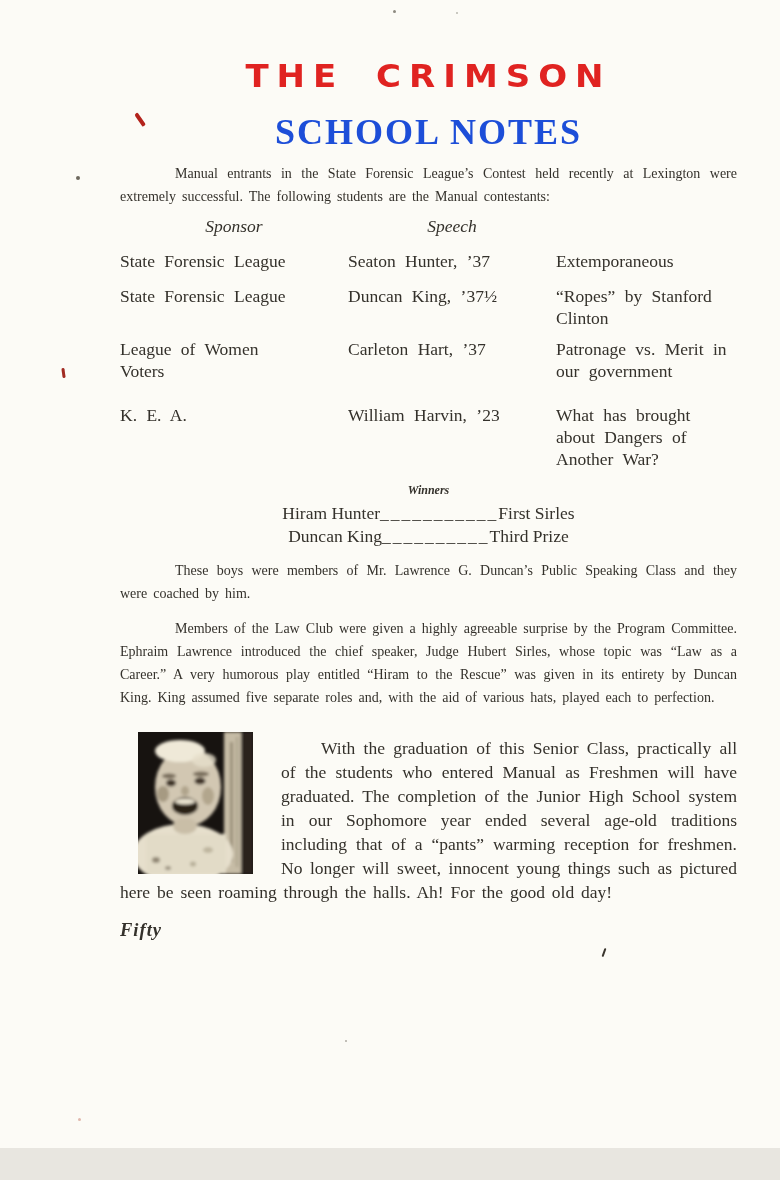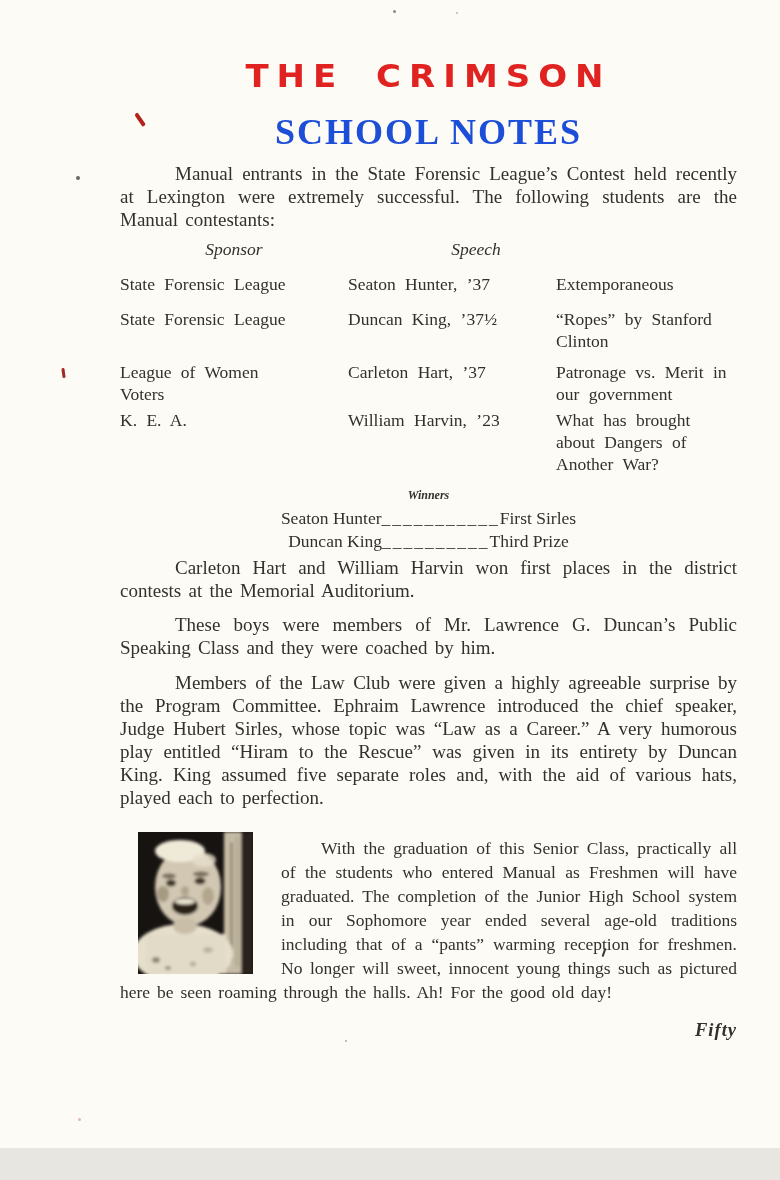--- a/index.html
+++ b/index.html
@@ -29,32 +29,32 @@
     text-align:center;
     font-weight:600;
     font-size:36px;line-height:44px;
     letter-spacing:2px;
     color:#1d4ed8;
   }
 
   
   .para{
     margin:8px 0 0 120px;width:617px;
-    font-size:19px;line-height:23px;
+    font-size:14px;line-height:23px;
     text-align:justify;
     text-indent:55px;
     word-spacing:2.5px;
   }
   .para.tight{margin-top:3px;}
   .para.sp{margin-top:11px;}
 
   
   .tbl{margin:7px 0 0 120px;width:617px;font-size:17.5px;line-height:22px;}
   .tbl-row{display:grid;grid-template-columns:228px 208px 181px;margin-top:13px;}
-  .tbl-head{margin-top:6px;gap:24px;}
+  .tbl-head{margin-top:6px;}
   .tbl-head .cell{text-align:center;font-style:italic;}
   .cell{word-spacing:5px;}
   .cell .inner{display:inline-block;}
   .cell-sponsor .inner{max-width:180px;}
   .cell-speech .inner{max-width:172px;}
 
   
   .winners{margin:9px 0 0 120px;width:617px;text-align:center;font-size:17.5px;line-height:23px;}
   .winners-heading{font-style:italic;font-weight:600;font-size:12px;}
   .winner-sep{letter-spacing:2px;}
@@ -69,21 +69,21 @@
     float:left;
     width:115px;height:142px;
     margin:-4px 28px 0 18px;
     display:block;
   }
   .photo-float svg{display:block;width:115px;height:142px;}
   .grad-text-indent{display:inline-block;width:40px;}
 
   .page-number{
     margin:16px 0 0 120px;width:617px;
-    text-align:right;
+    text-align:left;
     font-style:italic;font-weight:600;
     font-size:18.5px;letter-spacing:1px;
   }
 
   
   .artifact{position:absolute;}
   .pen-stroke{
     left:138px;top:112px;width:4px;height:15px;
     background:#b3231c;border-radius:3px 2px 2px 1px;
     transform:rotate(-35deg);
@@ -135,38 +135,37 @@
     <div class="tbl-row">
       <div class="cell cell-sponsor"><span class="inner">State Forensic League</span></div>
       <div class="cell"><span class="inner">Duncan King, ’37½</span></div>
       <div class="cell cell-speech"><span class="inner">“Ropes” by Stanford Clinton</span></div>
     </div>
     <div class="tbl-row" style="margin-top:9px;">
       <div class="cell cell-sponsor"><span class="inner">League of Women Voters</span></div>
       <div class="cell"><span class="inner">Carleton Hart, ’37</span></div>
       <div class="cell cell-speech"><span class="inner">Patronage vs. Merit in our government</span></div>
     </div>
-    <div class="tbl-row" style="margin-top:4px;">
+    <div class="tbl-row" style="margin-top:22px;">
       <div class="cell cell-sponsor"><span class="inner">K. E. A.</span></div>
       <div class="cell"><span class="inner">William Harvin, ’23</span></div>
       <div class="cell cell-speech"><span class="inner">What has brought about Dangers of Another War?</span></div>
     </div>
   </div>
 
   <div class="winners">
     <div class="winners-heading">Winners</div>
     <div class="winner-line">
-      <span>Seaton Hunter</span><span class="winner-sep">___________</span><span>First Sirles</span>
+      <span>Hiram Hunter</span><span class="winner-sep">___________</span><span>First Sirles</span>
     </div>
     <div class="winner-line">
       <span>Duncan King</span><span class="winner-sep">__________</span><span>Third Prize</span>
     </div>
   </div>
 
-  <p class="para tight">Carleton Hart and William Harvin won first places in the district contests at the Memorial Auditorium.</p>
   <p class="para sp">These boys were members of Mr. Lawrence G. Duncan’s Public Speaking Class and they were coached by him.</p>
   <p class="para" style="margin-top:12px;">Members of the Law Club were given a highly agreeable surprise by the Program Committee. Ephraim Lawrence introduced the chief speaker, Judge Hubert Sirles, whose topic was “Law as a Career.”  A very humorous play entitled “Hiram to the Rescue” was given in its entirety by Duncan King.  King assumed five separate roles and, with the aid of various hats, played each to perfection.</p>
 
   <div class="grad">
     <span class="photo-float">
       <svg viewBox="0 0 115 142" xmlns="http://www.w3.org/2000/svg">
         <defs>
           <filter id="blur1" x="-20%" y="-20%" width="140%" height="140%">
               <feGaussianBlur stdDeviation="1.4"></feGaussianBlur>
             </filter>

